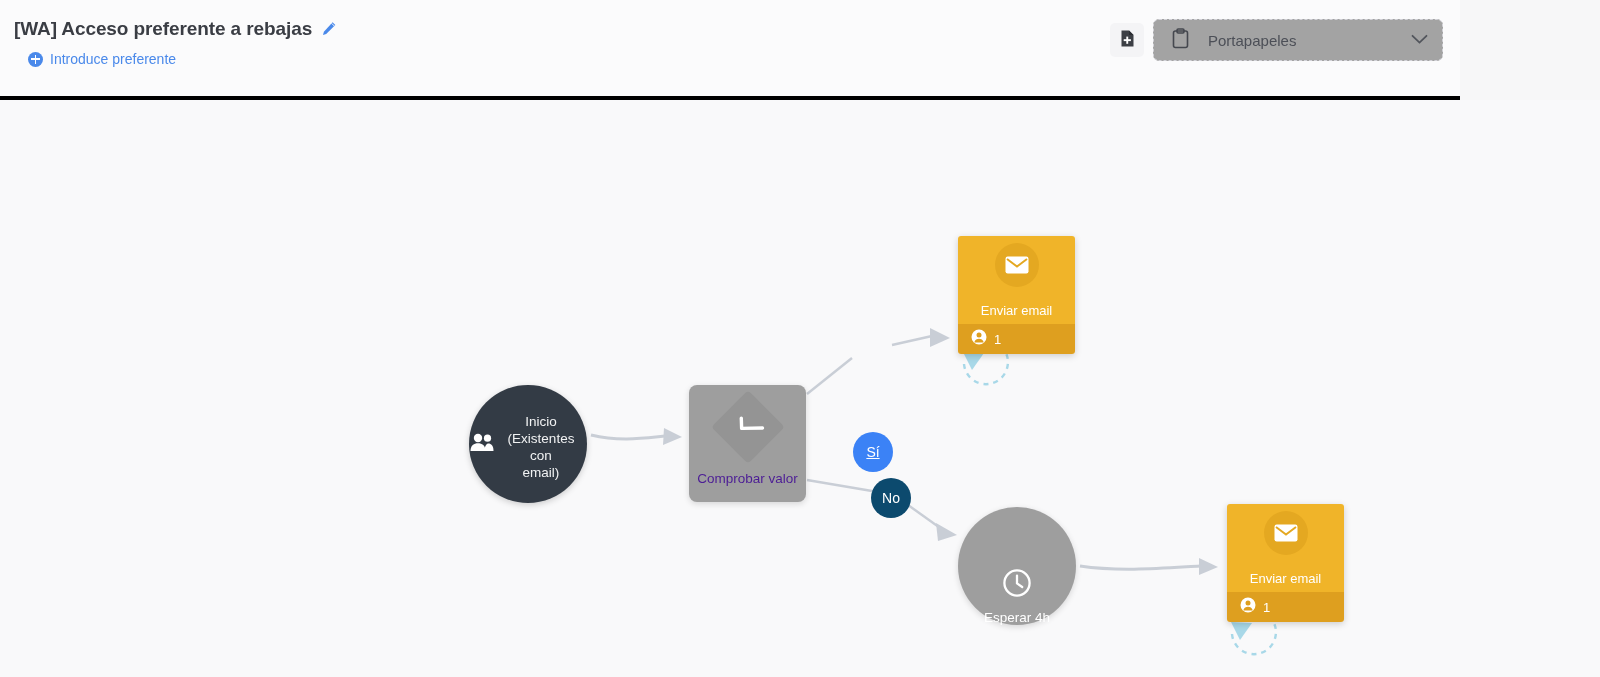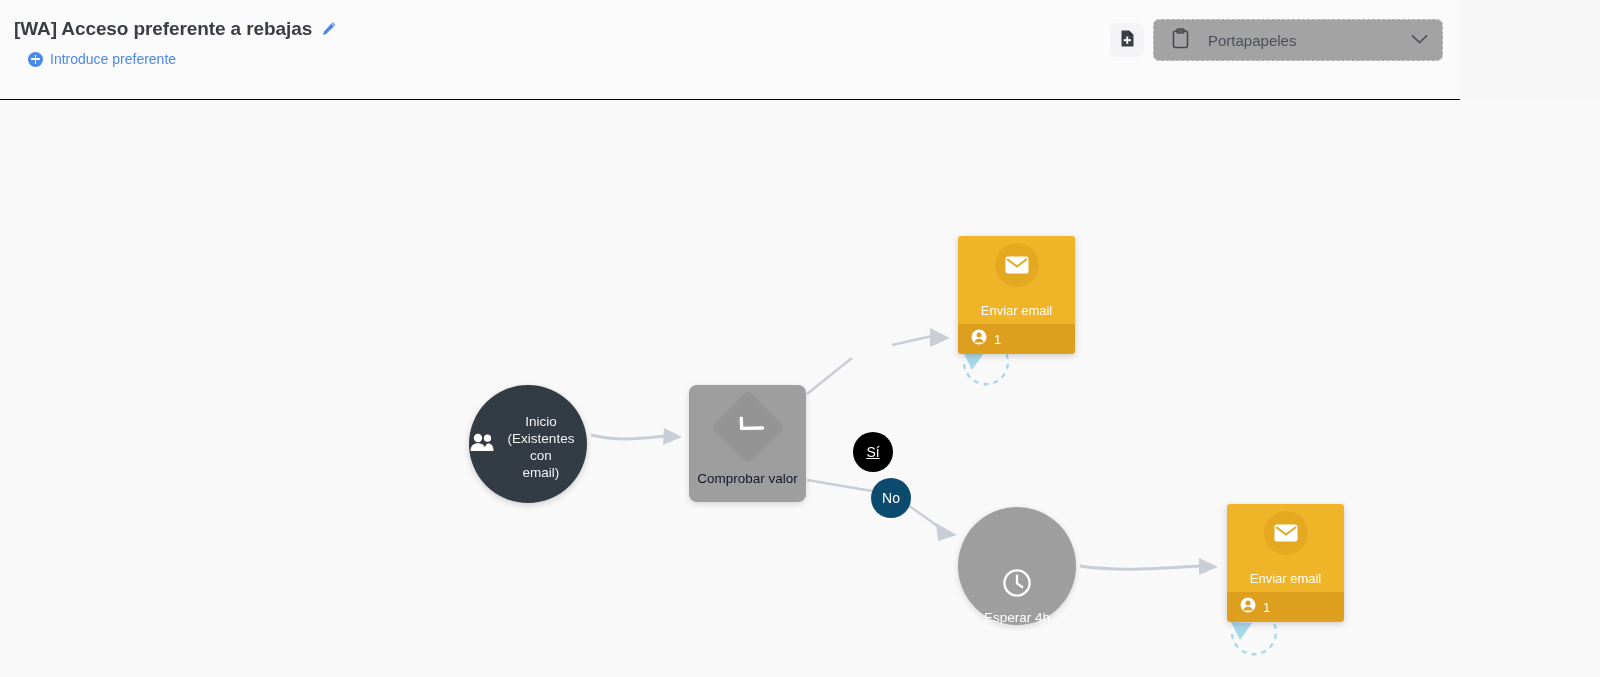--- a/index.html
+++ b/index.html
@@ -11,21 +11,21 @@
     font-family: "Liberation Sans", sans-serif;
   }
 
   
   .header {
     position: absolute;
     left: 0; top: 0;
     width: 1460px;
     height: 100px;
     background: #fbfbfc;
-    border-bottom: 1px solid #000000;
+    border-bottom: 4px solid #000000;
     z-index: 5;
   }
   .title-block { position: absolute; left: 14px; top: 18px; }
   .title-row { display: flex; align-items: center; gap: 9px; }
   .page-title {
     font-size: 19px;
     font-weight: bold;
     color: #3a3d44;
     letter-spacing: -0.1px;
     white-space: nowrap;
@@ -127,21 +127,21 @@
   }
   .diamond {
     width: 52px; height: 52px;
     background: #949494;
     transform: rotate(45deg);
     border-radius: 4px;
     display: flex; align-items: center; justify-content: center;
     margin-bottom: 6px;
   }
   .node-decision .n-label {
-    font-size: 13.5px; color: #0f172a;
+    font-size: 13.5px; color: #4c1d95;
     margin-top: 12px;
   }
 
   
   .node-wait {
     width: 118px; height: 118px;
     border-radius: 50%;
     background: #9e9e9e;
     display: flex; flex-direction: column;
     align-items: center; justify-content: flex-end;
@@ -183,21 +183,21 @@
 
   
   .badge {
     position: absolute;
     width: 40px; height: 40px;
     border-radius: 50%;
     display: flex; align-items: center; justify-content: center;
     font-size: 14px; color: #fff;
     cursor: pointer;
   }
-  .badge-yes { background: #000000; text-decoration: underline; }
+  .badge-yes { background: #3b82f6; text-decoration: underline; }
   .badge-no  { background: #0c4a6e; }
 </style>
 </head>
 <body>
 
 <div class="header">
 
   <div class="title-block">
     <div class="title-row">
       <span class="page-title">[WA] Acceso preferente a rebajas</span>

